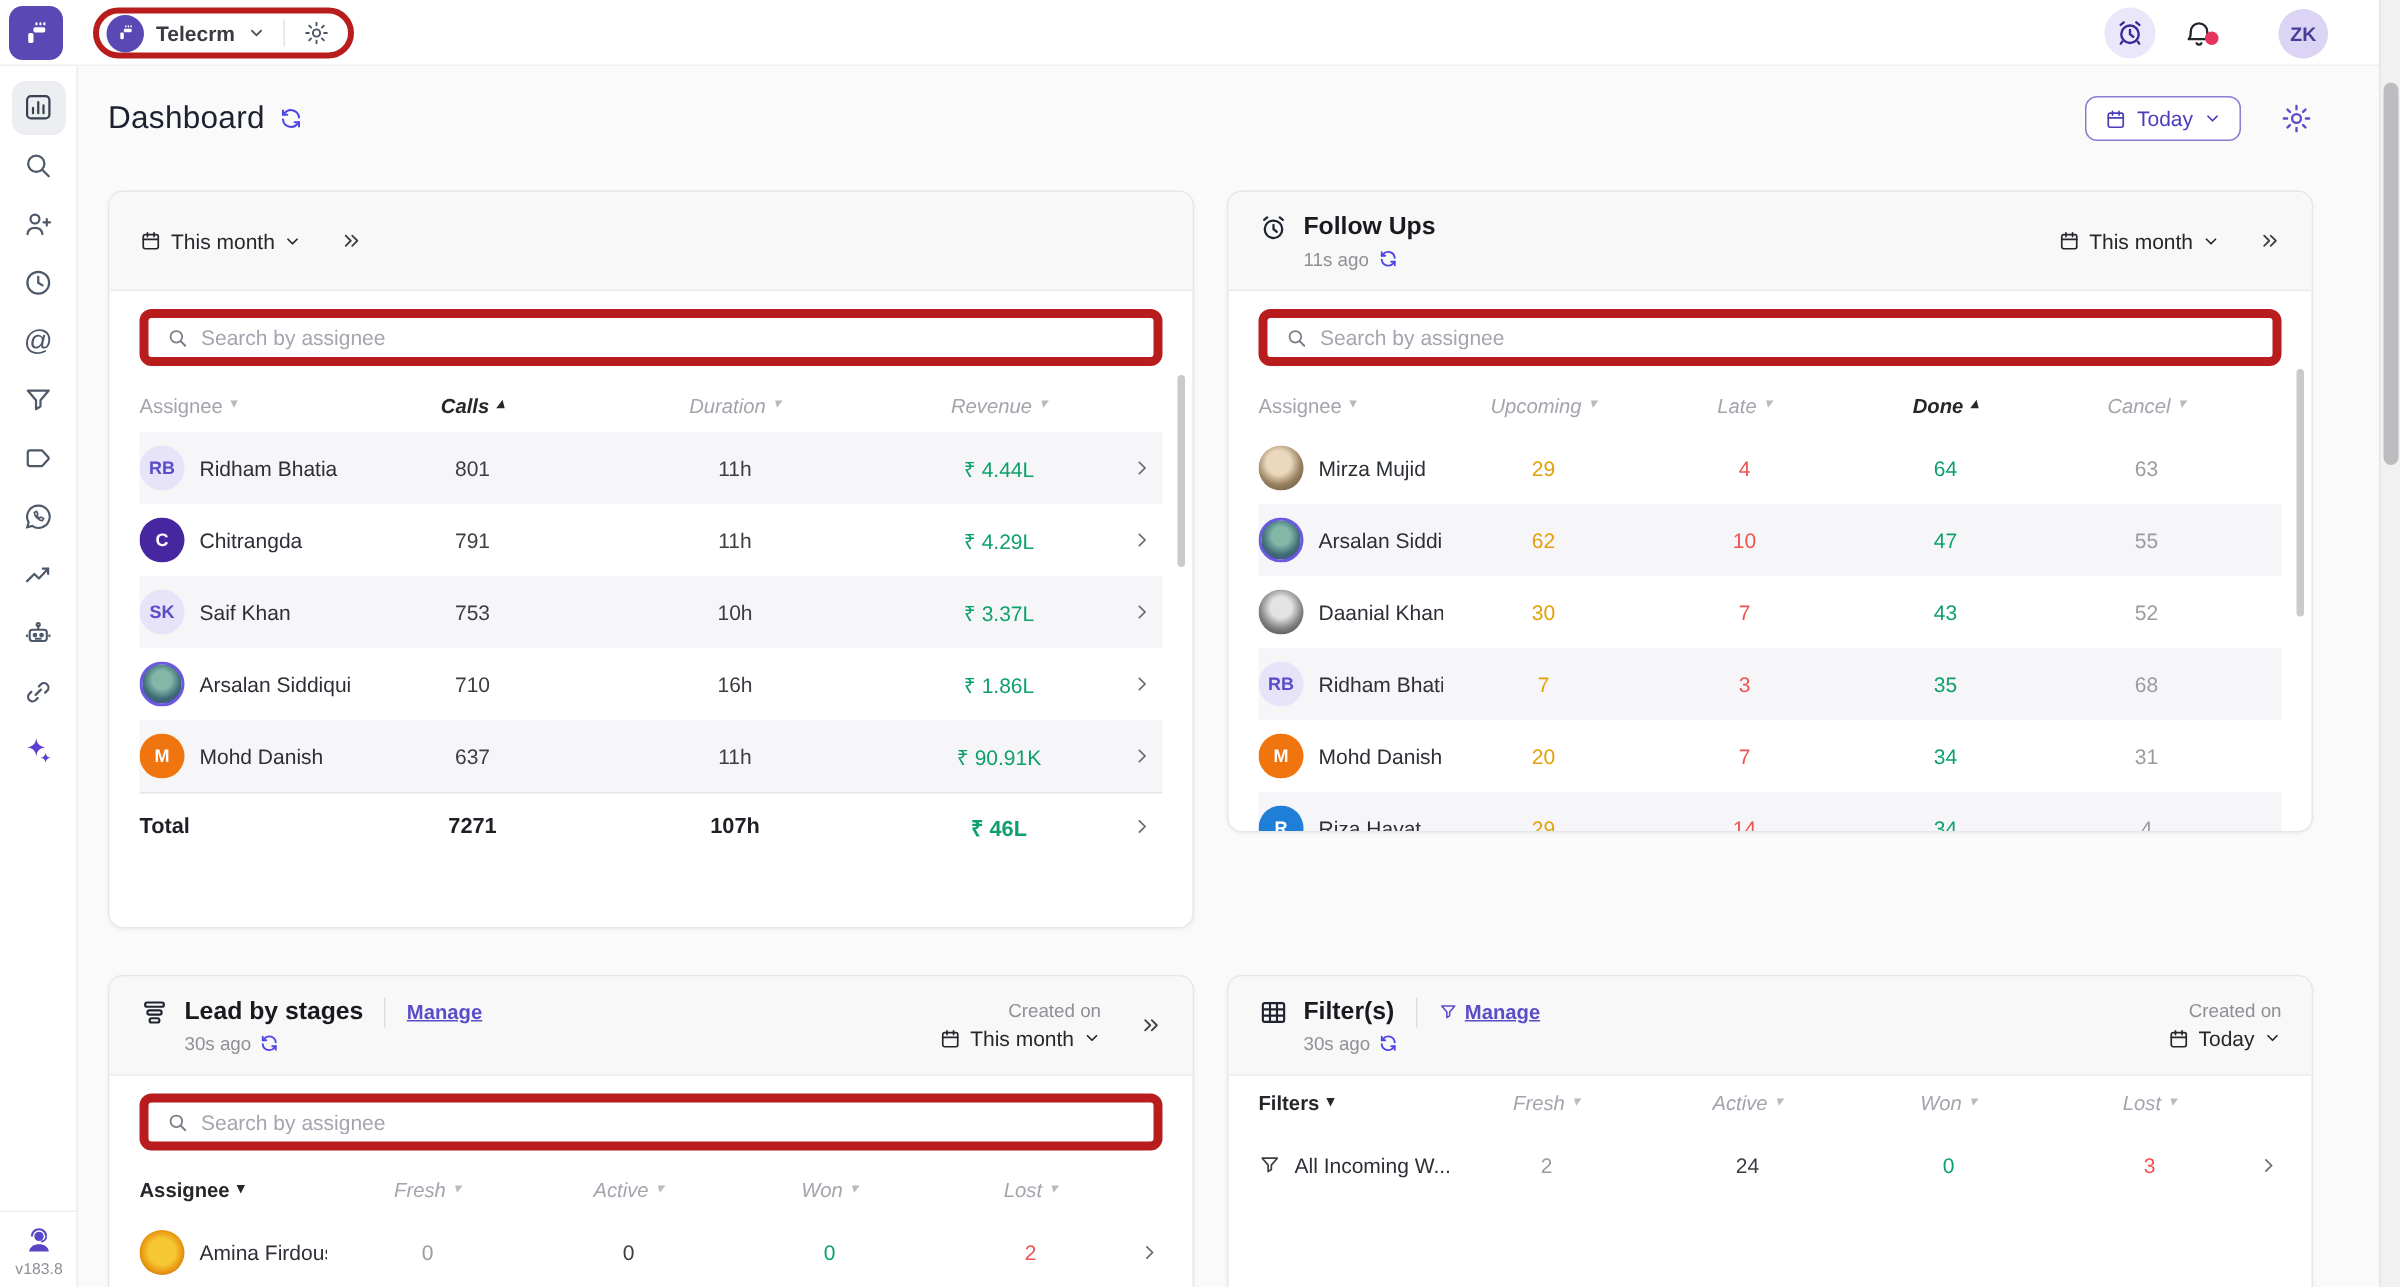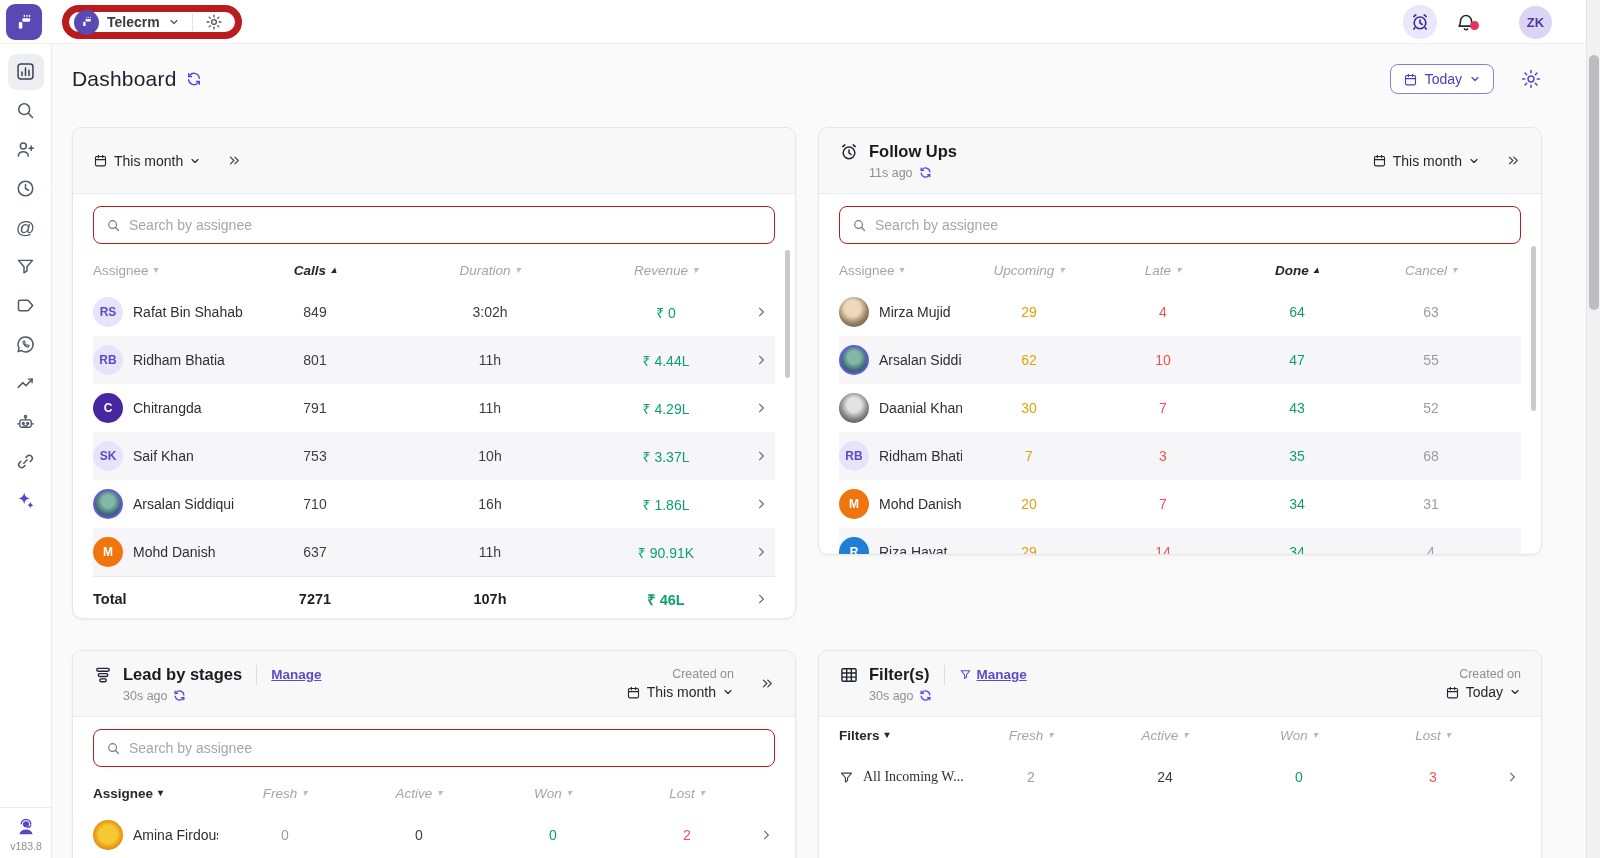--- a/index.html
+++ b/index.html
@@ -4,21 +4,21 @@
 <style>
   * { margin:0; padding:0; box-sizing:border-box; }
   html,body { width:1600px; height:858px; overflow:hidden; background:#fafafa;
     font-family:"Liberation Sans", sans-serif; color:#2d2f36; }
 
   
   .topbar { position:absolute; left:0; top:0; width:1600px; height:44px; background:#fff;
     display:flex; align-items:center; border-bottom:1px solid #f0f0f2; z-index:5; }
   .applogo { position:absolute; left:6px; top:4px; width:36px; height:36px; border-radius:9px;
     background:#5a49b5; color:#fff; display:flex; align-items:center; justify-content:center; }
-  .wspill { position:absolute; left:62px; top:5px; height:34px; border:7px solid #b91c1c;
+  .wspill { position:absolute; left:62px; top:5px; height:34px; border:4px solid #b91c1c;
     border-radius:17px; background:#fff; display:flex; align-items:center; padding:0 12px 0 5px; gap:8px; }
   .minilogo { width:25px; height:25px; border-radius:50%; background:#5a49b5; color:#fff;
     display:flex; align-items:center; justify-content:center; }
   .wsname { font-size:14px; font-weight:600; color:#3a3b41; }
   .wsdiv { width:1px; height:18px; background:#e2e2e6; margin:0 4px; }
   .tb-right { position:absolute; right:48px; top:0; height:44px; display:flex; align-items:center; gap:18px; }
   .alarmbtn { width:34px; height:34px; border-radius:50%; background:#eae7fb; color:#382a96;
     display:flex; align-items:center; justify-content:center; }
   .bellwrap { position:relative; color:#24262e; display:flex; }
   .belldot { position:absolute; right:-2px; bottom:3px; width:9px; height:9px; border-radius:50%;
@@ -67,21 +67,21 @@
   .updated { margin-left:30px; margin-top:4px; font-size:12.5px; color:#8f8f96;
     display:flex; align-items:center; gap:6px; }
   .updated .refresh { color:#4f46e5; display:flex; }
   .chr { display:flex; align-items:center; gap:26px; }
   .period { display:flex; align-items:center; gap:6px; font-size:14px; font-weight:500;
     color:#26262b; cursor:pointer; }
   .createdcol { display:flex; flex-direction:column; align-items:flex-end; gap:3px; }
   .createdlbl { font-size:12.5px; color:#8f8f96; }
   .expand { color:#3f3f46; display:flex; cursor:pointer; }
 
-  .searchbox { margin:12px 20px 8px; height:38px; border:1px solid #b91c1c; border-radius:8px;
+  .searchbox { margin:12px 20px 8px; height:38px; border:6px solid #b91c1c; border-radius:8px;
     display:flex; align-items:center; padding:0 12px; gap:8px; background:#fff; color:#7a7a85; }
   .searchbox input { border:none; outline:none; flex:1; font-size:14px; color:#333;
     font-family:"Liberation Sans", sans-serif; background:transparent; }
   .searchbox input::placeholder { color:#a5a5af; }
 
   .tbl { padding:0 20px; }
   .grid-act { display:grid; grid-template-columns:155px 134px 41px 134px 42px 134px 16px 24px; align-items:center; }
   .grid-fup { display:grid; grid-template-columns:123px 134px 134px 134px 134px; align-items:center; }
   .grid-stg { display:grid; grid-template-columns:125px 134px 134px 134px 134px 23px; align-items:center; }
   .gc1{grid-column:1} .gc2{grid-column:2} .gc4{grid-column:4} .gc6{grid-column:6} .gc8{grid-column:8}
@@ -109,21 +109,21 @@
   .ph-amina   { background:radial-gradient(circle at 50% 48%, #f6c933 0 40%, #e8920f 66%, #40602f 100%); }
 
   .num { text-align:center; width:100%; }
   .amber { color:#e3a008; } .red { color:#f05252; } .green { color:#0e9f6e; }
   .grayv { color:#9b9ba3; } .darkv { color:#3c3c43; }
   .rowchev { color:#6b6b73; display:flex; justify-content:center; }
 
   .totalrow { height:44px; border-top:1px solid #e6e6ea; font-weight:700; color:#1f2026; font-size:14.5px; }
   .totalrow .num { font-weight:700; }
 
-  .filtercell { display:flex; align-items:flex-end; gap:9px; color:#2d2f36;font-family:Liberation Serif, serif; }
+  .filtercell { display:flex; align-items:flex-start; gap:9px; color:#2d2f36; }
   .filtercell .fic { color:#3c3c43; display:flex; }
 
   
   .vthumb { position:absolute; right:5px; width:5px; border-radius:3px; background:#c9c9ce; }
   .c1 .vthumb { top:122px; height:128px; }
   .c2 .vthumb { top:118px; height:165px; }
   .pagebar { position:absolute; right:0; top:0; width:14px; height:858px; background:#f1f1f2;
     border-left:1px solid #e4e4e6; z-index:9; }
   .pagethumb { position:absolute; left:2px; width:10px; top:55px; height:255px;
     background:#bdbdbf; border-radius:6px; }
@@ -352,34 +352,20 @@
       <div class="th center gc4">
           <span>Duration</span>
           <span class="tri">▾</span>
         </div>
       <div class="th center gc6">
           <span>Revenue</span>
           <span class="tri">▾</span>
         </div>
     </div>
 
-    <div class="trow grid-act">
-      <div class="namecell gc1">
-          <span class="av av-light">RS</span>
-          <span class="nm">Rafat Bin Shahab</span>
-        </div>
-      <div class="num darkv gc2">849</div>
-      <div class="num darkv gc4">3:02h</div>
-      <div class="num green gc6">₹ 0</div>
-      <div class="rowchev gc8">
-          <svg class="i14" viewBox="0 0 24 24" fill="none" stroke="currentColor" stroke-width="2">
-            <path d="M9 5l7 7-7 7"></path>
-          </svg>
-        </div>
-    </div>
 
     <div class="trow alt grid-act">
       <div class="namecell gc1">
           <span class="av av-light">RB</span>
           <span class="nm">Ridham Bhatia</span>
         </div>
       <div class="num darkv gc2">801</div>
       <div class="num darkv gc4">11h</div>
       <div class="num green gc6">₹ 4.44L</div>
       <div class="rowchev gc8">

